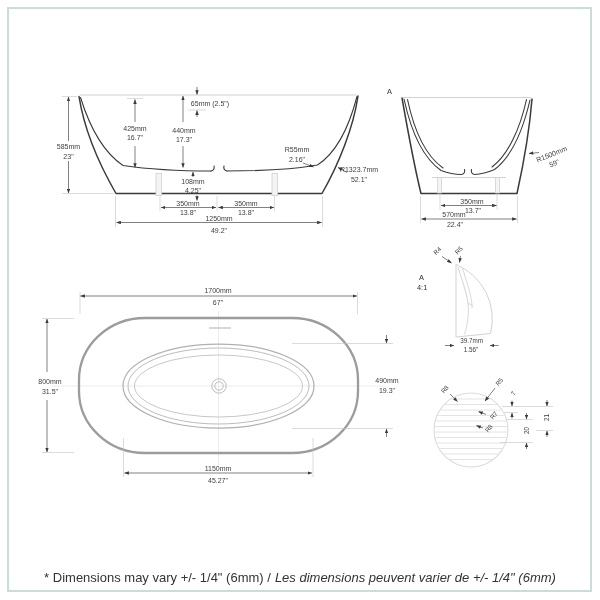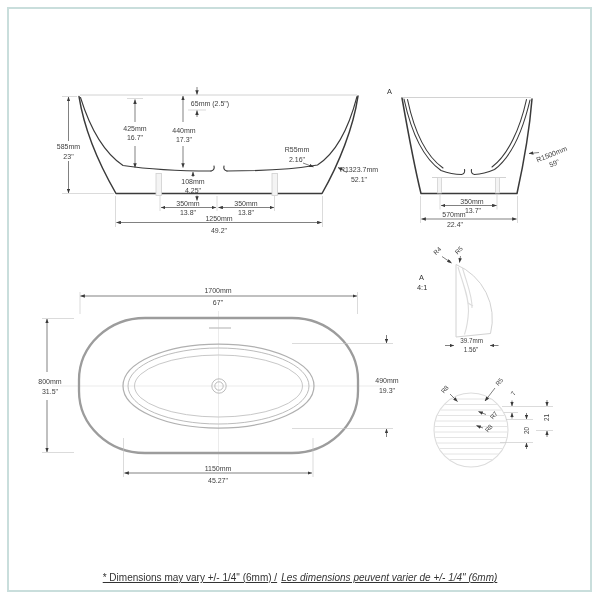--- a/index.html
+++ b/index.html
@@ -14,21 +14,21 @@
   .dark{stroke:#3a3a3a;stroke-width:1.5;fill:none;stroke-linecap:round;stroke-linejoin:round;}
   .dark2{stroke:#3a3a3a;stroke-width:1.1;fill:none;stroke-linecap:round;stroke-linejoin:round;}
   .lite{stroke:#d2d2d2;stroke-width:1;fill:none;}
   .lite2{stroke:#dcdcdc;stroke-width:1.1;fill:none;}
   .faint{stroke:#e6e6e6;stroke-width:.8;fill:none;}
   .plan{stroke:#9c9c9c;stroke-width:2.3;fill:none;}
   .plan2{stroke:#b0b0b0;stroke-width:1.25;fill:none;}
   .plan3{stroke:#bcbcbc;stroke-width:1;fill:none;}
   .plan4{stroke:#c8c8c8;stroke-width:1;fill:none;}
   .footer-note{position:absolute;left:0;right:0;top:570px;height:16px;line-height:16px;
-               text-align:center;font-size:10px;color:#333;text-decoration:underline;}
+               text-align:center;font-size:13px;color:#333;}
   .footer-note .fr{font-style:italic;margin-left:4px;}
 </style>
 </head>
 <body>
 
 <div class="canvas">
 <svg width="600" height="600" viewBox="0 0 600 600">
   <defs>
     <marker id="ar" viewBox="0 0 8 6" refX="7.5" refY="3" markerWidth="7" markerHeight="5" orient="auto">
       <path d="M0,0 L8,3 L0,6 z" fill="#3a3a3a"></path>

